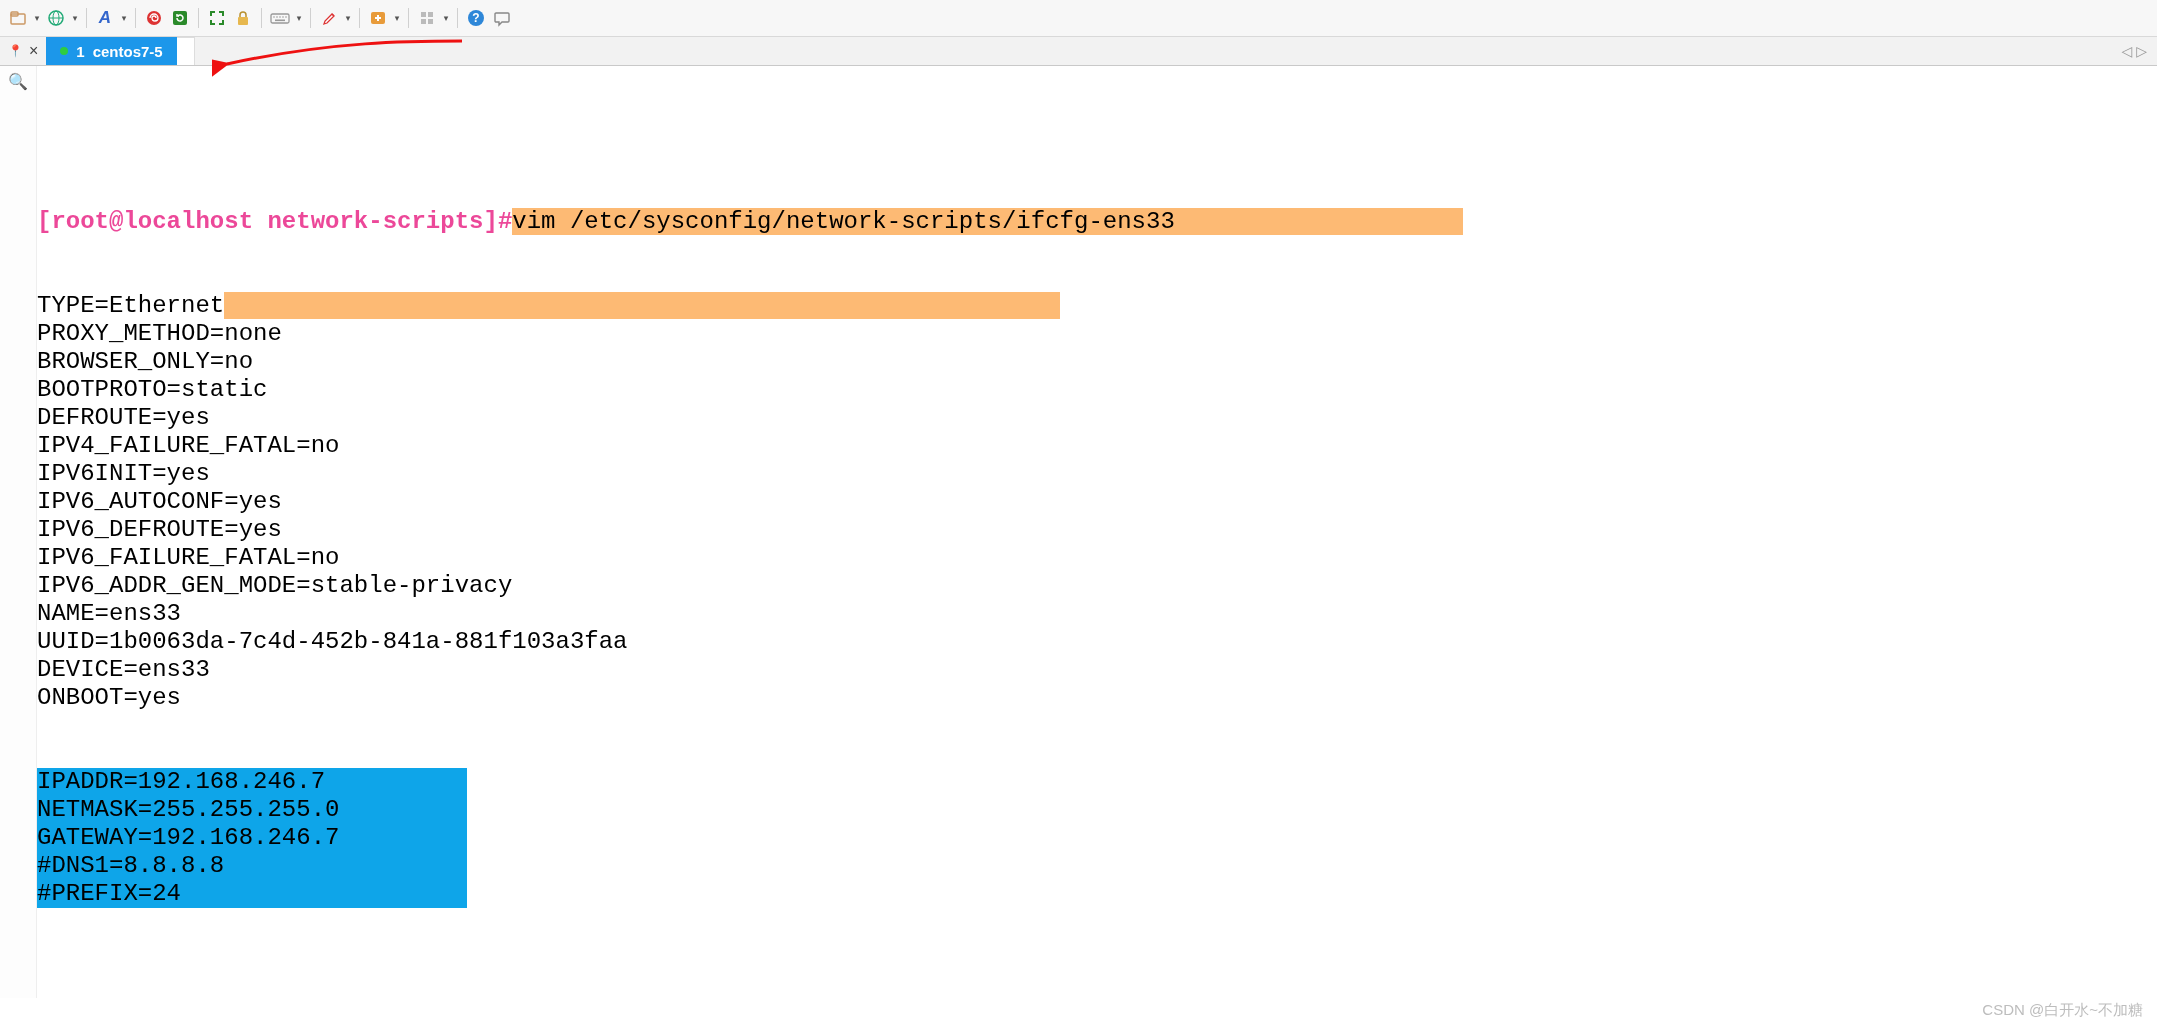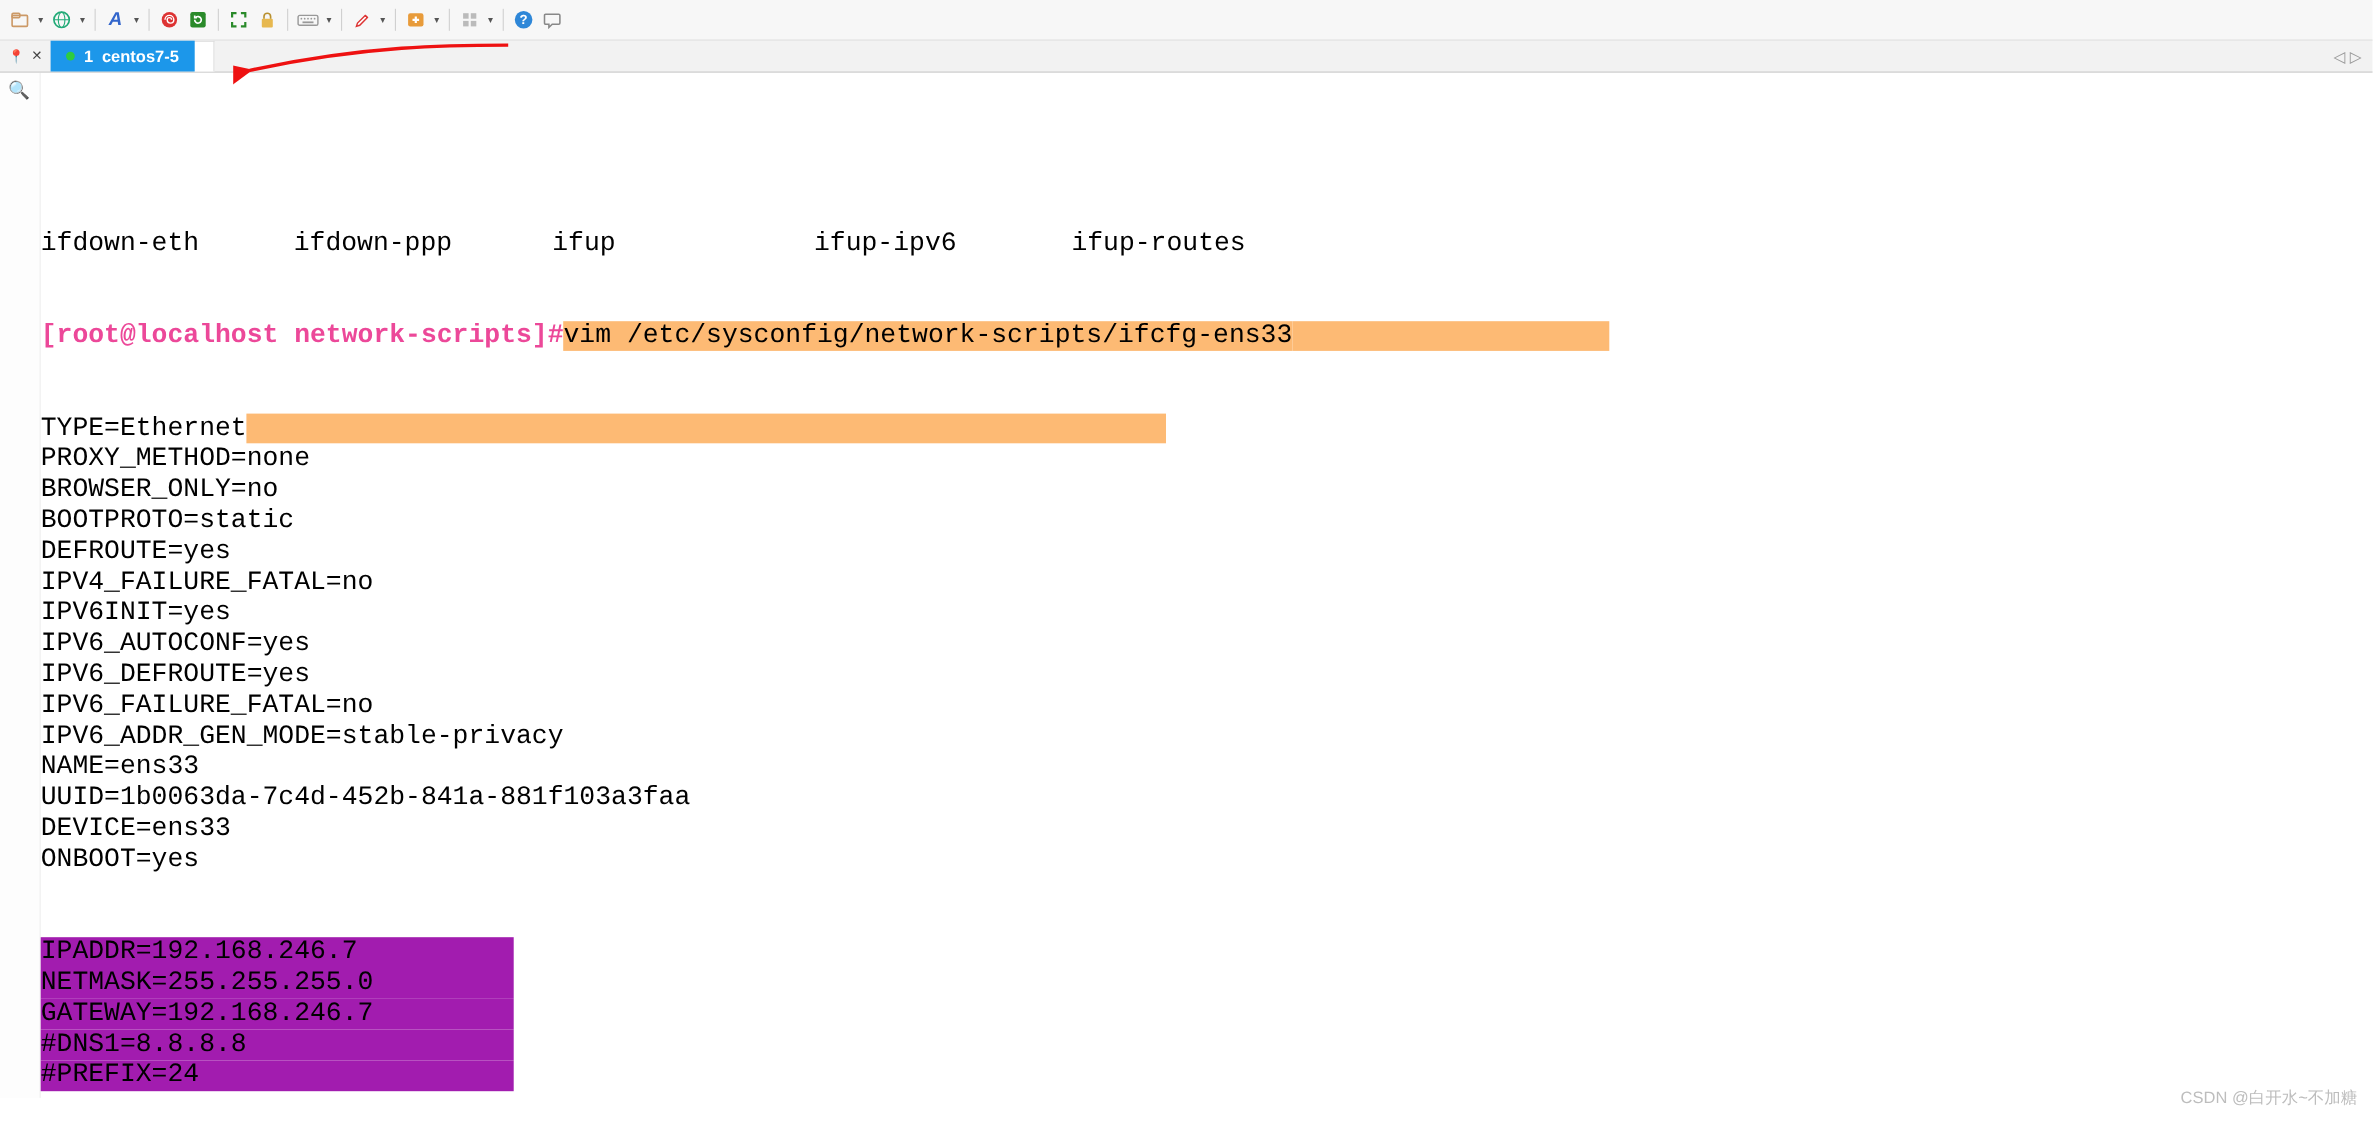--- a/index.html
+++ b/index.html
@@ -111,36 +111,36 @@
     font-family: "Consolas","Courier New",monospace;
     font-size: 24px;
     line-height: 28px;
     color: #000;
     padding: 2px 0 0 0;
     white-space: pre;
     position: relative;
   }
   .prompt-user { color: #ec4899; font-weight: bold; }
   .hl-cmd { background: #fdba74; }
-  .hl-block { background: #a21caf; display: inline-block; }
+  .hl-block { background: #0ea5e9; display: inline-block; }
   .row { display: block; }
   .ls-row { letter-spacing: 0; }
   .ls-item { display: inline-block; }
   
   .arrow-svg {
     position: absolute;
     left: 175px;
     top: -30px;
     pointer-events: none;
   }
   
   .watermark {
     position: fixed;
     right: 14px;
-    bottom: 18px;
+    bottom: 6px;
     color: #bdbdbd;
     font-size: 15px;
     font-family: "Microsoft YaHei", sans-serif;
   }
 </style>
 </head>
 <body>
 
 <div class="toolbar">
   <span class="btn">
@@ -266,21 +266,20 @@
     
     <svg class="arrow-svg" width="260" height="60">
       <defs>
         <marker id="ah" markerWidth="12" markerHeight="12" refX="2" refY="6" orient="auto">
           <path d="M12 1 L1 6 L12 11 z" fill="#e11"></path>
         </marker>
       </defs>
       <path d="M250 5 C 200 5, 120 5, 15 28" stroke="#e11" stroke-width="3" fill="none" marker-end="url(#ah)"></path>
     </svg>
 
-    <span class="row ls-row"><span class="ls-item" style="width:230px">ifdown-eth</span><span class="ls-item" style="width:235px">ifdown-ppp</span><span class="ls-item" style="width:238px">ifup</span><span class="ls-item" style="width:234px">ifup-ipv6</span><span class="ls-item">ifup-routes</span></span>
     <span class="row"><span class="prompt-user">[root@localhost network-scripts]#</span><span class="hl-cmd">vim /etc/sysconfig/network-scripts/ifcfg-ens33</span><span class="hl-cmd">                    </span></span>
     <span id="file-body"><span class="row"><span>TYPE=Ethernet</span><span class="hl-cmd">                                                          </span></span><span class="row">PROXY_METHOD=none</span><span class="row">BROWSER_ONLY=no</span><span class="row">BOOTPROTO=static</span><span class="row">DEFROUTE=yes</span><span class="row">IPV4_FAILURE_FATAL=no</span><span class="row">IPV6INIT=yes</span><span class="row">IPV6_AUTOCONF=yes</span><span class="row">IPV6_DEFROUTE=yes</span><span class="row">IPV6_FAILURE_FATAL=no</span><span class="row">IPV6_ADDR_GEN_MODE=stable-privacy</span><span class="row">NAME=ens33</span><span class="row">UUID=1b0063da-7c4d-452b-841a-881f103a3faa</span><span class="row">DEVICE=ens33</span><span class="row">ONBOOT=yes</span></span>
     <span id="hl-body"><span class="row"><span class="hl-block" style="width: 430px;">IPADDR=192.168.246.7</span></span><span class="row"><span class="hl-block" style="width: 430px;">NETMASK=255.255.255.0</span></span><span class="row"><span class="hl-block" style="width: 430px;">GATEWAY=192.168.246.7</span></span><span class="row"><span class="hl-block" style="width: 430px;">#DNS1=8.8.8.8</span></span><span class="row"><span class="hl-block" style="width: 430px;">#PREFIX=24</span></span></span>
     
     
   </div>
 </div>
 
 <div class="watermark">CSDN @白开水~不加糖</div>
 

